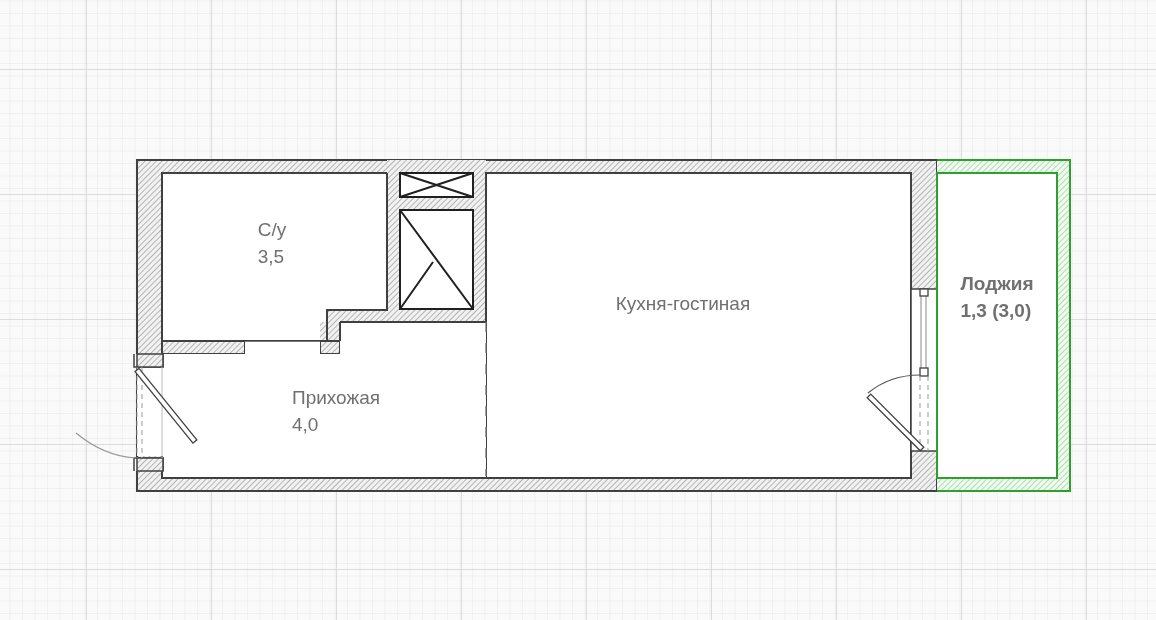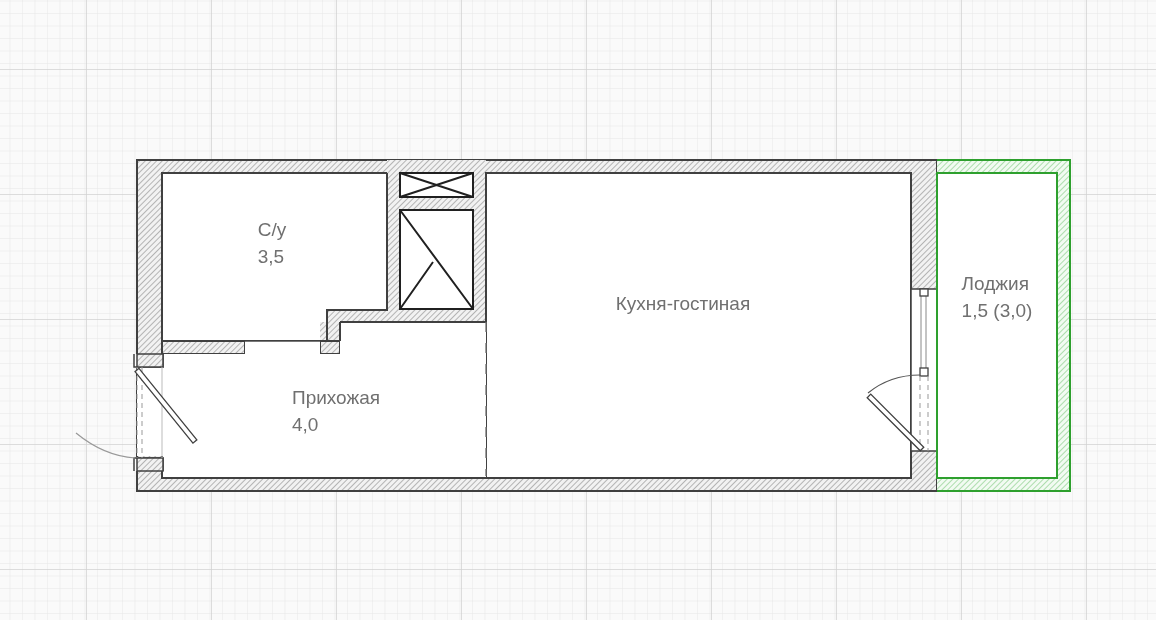--- a/index.html
+++ b/index.html
@@ -124,16 +124,16 @@
   <div>С/у</div>
   <div>3,5</div>
 </div>
 <div class="room-label" style="left:683px; top:264px;margin-top:26px;">
   <div>Кухня-гостиная</div>
 </div>
 <div class="room-label" style="left:336px; top:384px;">
   <div>Прихожая</div>
   <div>4,0</div>
 </div>
-<div class="room-label" style="left:997px; top:270px;">
+<div class="room-label" style="left:997px; top:270px;font-weight:bold;">
   <div>Лоджия</div>
-  <div>1,5 (3,0)</div>
+  <div>1,3 (3,0)</div>
 </div>
 
 </body></html>

